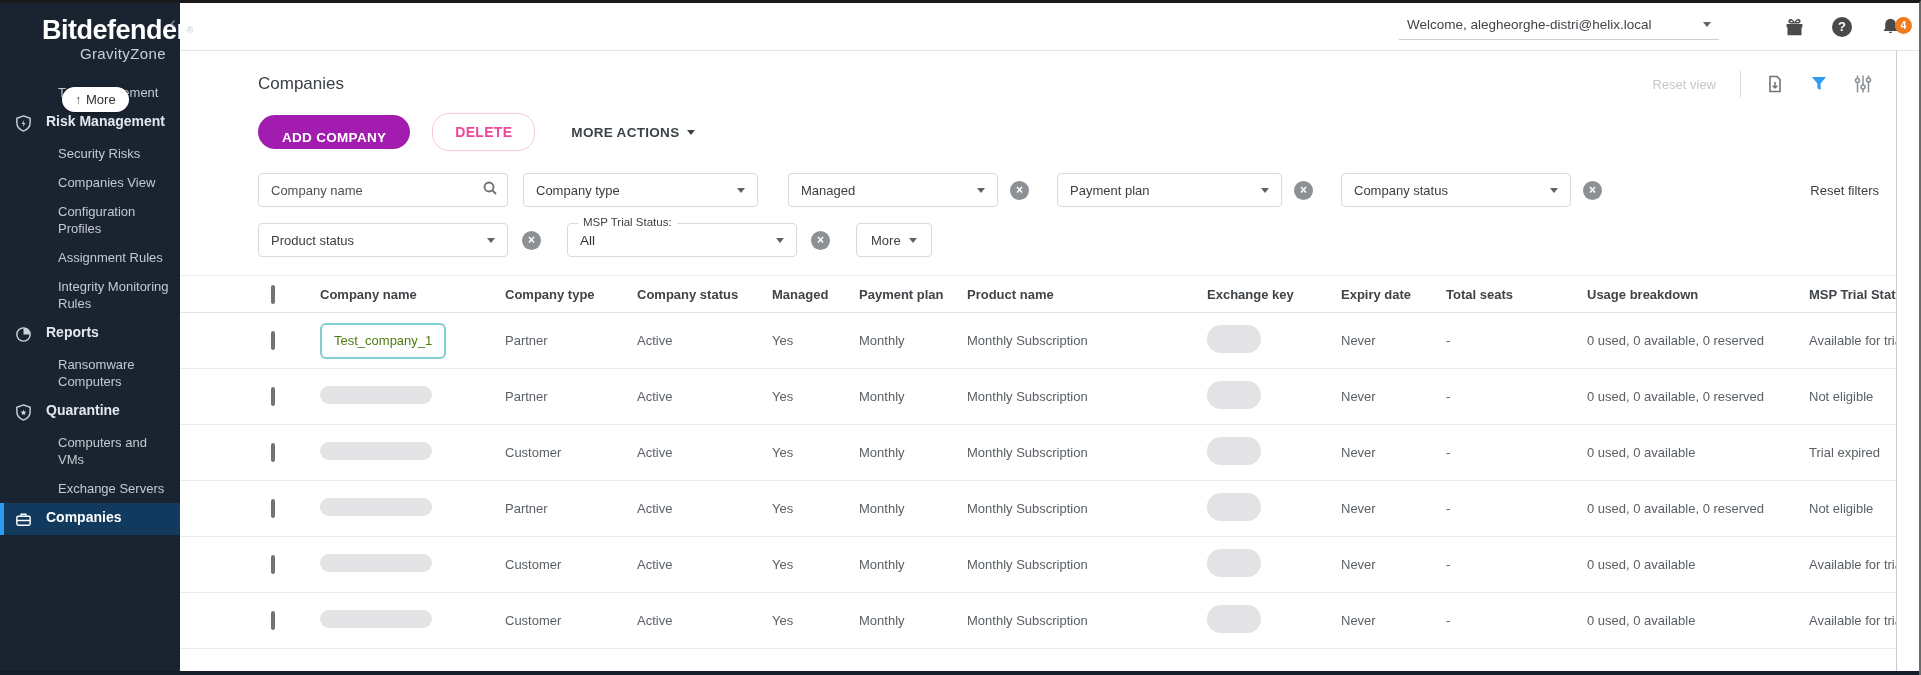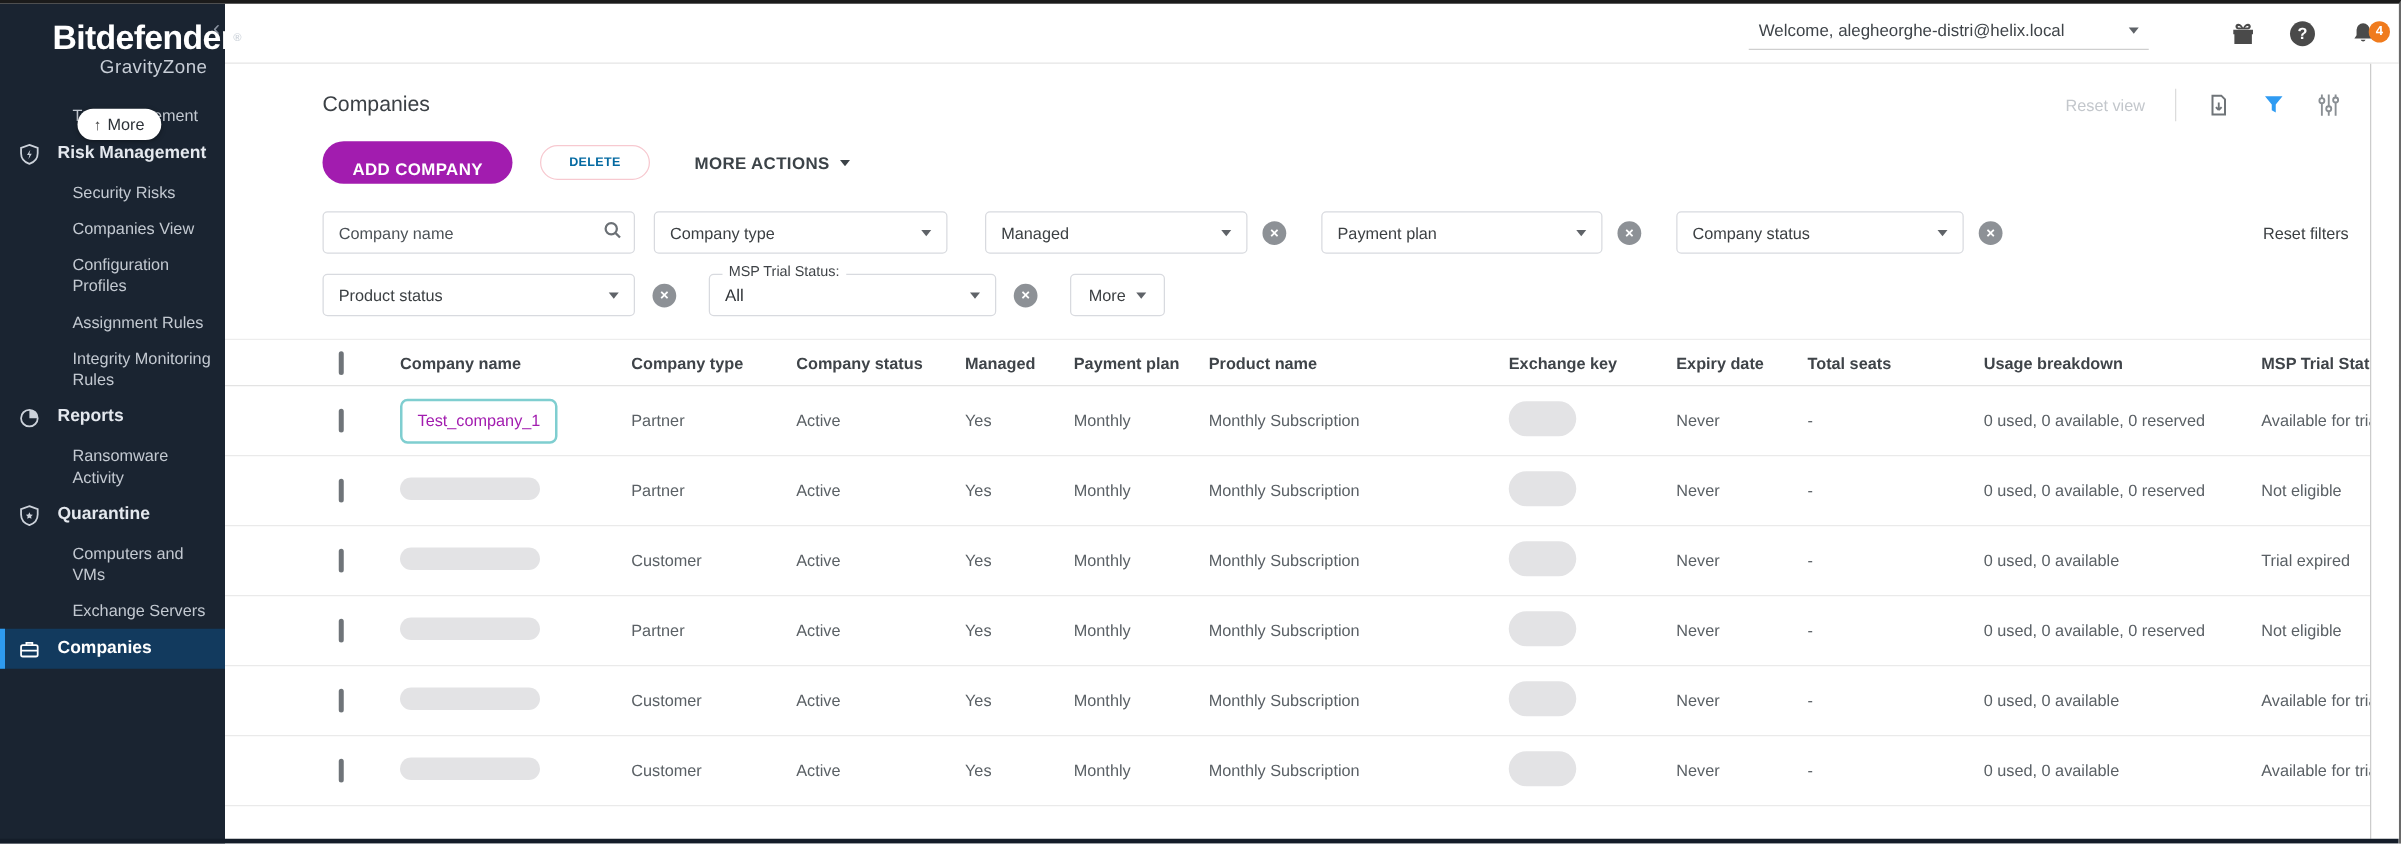--- a/index.html
+++ b/index.html
@@ -62,22 +62,22 @@
   .vdivider{ width:1px; height:26px; background:#dcdcdc; }
   .tool-ico{ cursor:pointer; display:flex; align-items:center; }
   .tool-ico svg{ width:20px; height:20px; }
   .btn-row{ display:flex; align-items:center; margin:16px 0 0 78px; }
   .btn-primary{
     background:#a21caf; color:#fff; border:none; border-radius:17px; height:34px;
     padding:15px 24px; font-size:13.5px; font-weight:600; letter-spacing:0.3px; cursor:pointer;
     font-family:"Liberation Sans",sans-serif;
   }
   .btn-delete{
-    margin-left:22px; background:#fff; color:#0369a1; border:1px solid #f7c9d0; border-radius:17px;
-    height:28px; padding:0 22px; font-size:10px; font-weight:600; letter-spacing:0.3px;
+    margin-left:22px; background:#fff; color:#ec4899; border:1px solid #f7c9d0; border-radius:17px;
+    height:38px; padding:0 22px; font-size:14px; font-weight:600; letter-spacing:0.3px;
     font-family:"Liberation Sans",sans-serif;
   }
   .more-actions{ margin-left:36px; display:flex; align-items:center; gap:8px; font-size:13.5px; font-weight:600; color:#3c4348; letter-spacing:0.3px; cursor:pointer;}
   .more-actions .caret{ border-top-color:#3c4348; }
   
   .filter-row{ display:flex; align-items:center; margin-left:78px; position:relative; }
   .filter-row.r1{ margin-top:22px; }
   .filter-row.r2{ margin-top:16px; }
   .f-input{ position:relative; display:flex; align-items:center; }
   .f-input input{
@@ -117,21 +117,21 @@
   }
   .thead{ height:38px; border-top:1px solid #ededed; border-bottom:1px solid #e3e3e3; }
   .thead .cell{ font-size:13px; font-weight:600; color:#3f4449; }
   .tbody .trow{ height:56px; border-bottom:1px solid #eaeaea; }
   .cell{ padding-left:10px; font-size:13px; color:#5a6065; white-space:nowrap; overflow:visible; }
   .cb{ width:18px; height:18px; border:2px solid #6f7479; border-radius:2px; background:#fff; cursor:pointer; margin-left:3px;}
   .name-box{
     display:none; align-items:center; height:36px; padding:0 12px;
     border:2px solid #7fced0; border-radius:6px; background:#fff; width:max-content;
   }
-  .name-link{ color:#a21caf; font-size:13px; font-weight:500; text-decoration:none; cursor:pointer;}
+  .name-link{ color:#4d7c0f; font-size:13px; font-weight:500; text-decoration:none; cursor:pointer;}
   .name-cell.linked .name-box{ display:inline-flex; }
   .skeleton{ display:inline-block; background:#e3e3e5; }
   .skel-name{ width:112px; height:18px; border-radius:9px; }
   .skel-license{ width:54px; height:28px; border-radius:14px; }
   
   .scroll-gutter{ position:absolute; top:48px; right:0; bottom:4px; width:23px; background:#fff; border-left:1px solid #cccccc; z-index:25;}
   .bottom-strip{ position:absolute; left:0; bottom:0; height:4px; width:100%; background:#141d29; z-index:50;}
 </style>
 </head>
 <body>
@@ -175,21 +175,21 @@
       <li class="nav-item top">
         <span class="nav-icon">
             <svg viewBox="0 0 20 20">
               <circle cx="10" cy="10" r="7"></circle>
               <path d="M10 3a7 7 0 017 7h-7z" fill="#ccd2da" stroke="none"></path>
             </svg>
           </span>
         <span>Reports</span>
       </li>
       <li class="nav-item sub">
-          <span>Ransomware Activity</span>
+          <span>Ransomware Computers</span>
         </li>
       <li class="nav-item top">
         <span class="nav-icon">
             <svg viewBox="0 0 20 20">
               <path d="M10 2l7 2.5V9c0 4.2-3 7.6-7 9-4-1.4-7-4.8-7-9V4.5z"></path>
               <path d="M10 7.2l.9 1.8 2 .3-1.45 1.4.35 2-1.8-.95-1.8.95.35-2L7.1 9.3l2-.3z" fill="#ccd2da" stroke="none"></path>
             </svg>
           </span>
         <span>Quarantine</span>
       </li>

